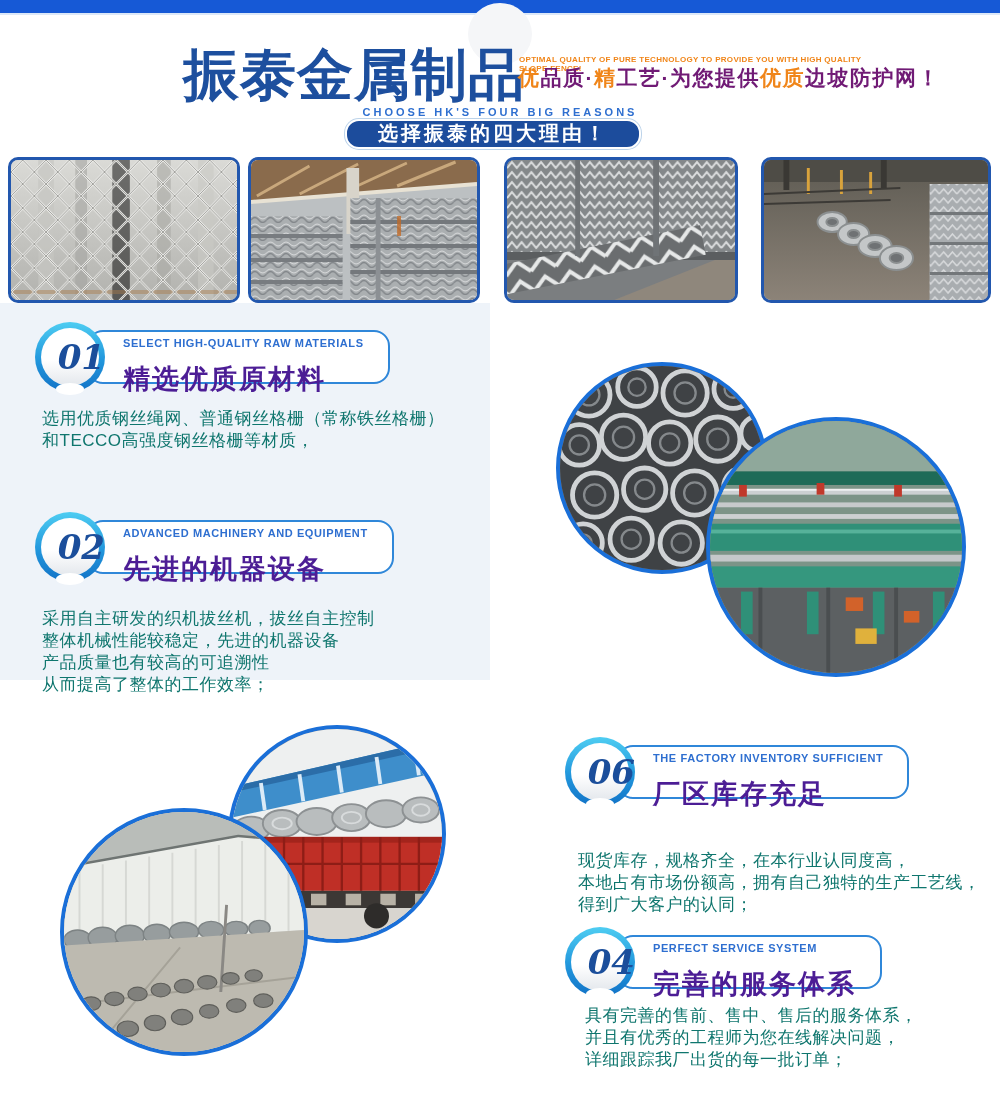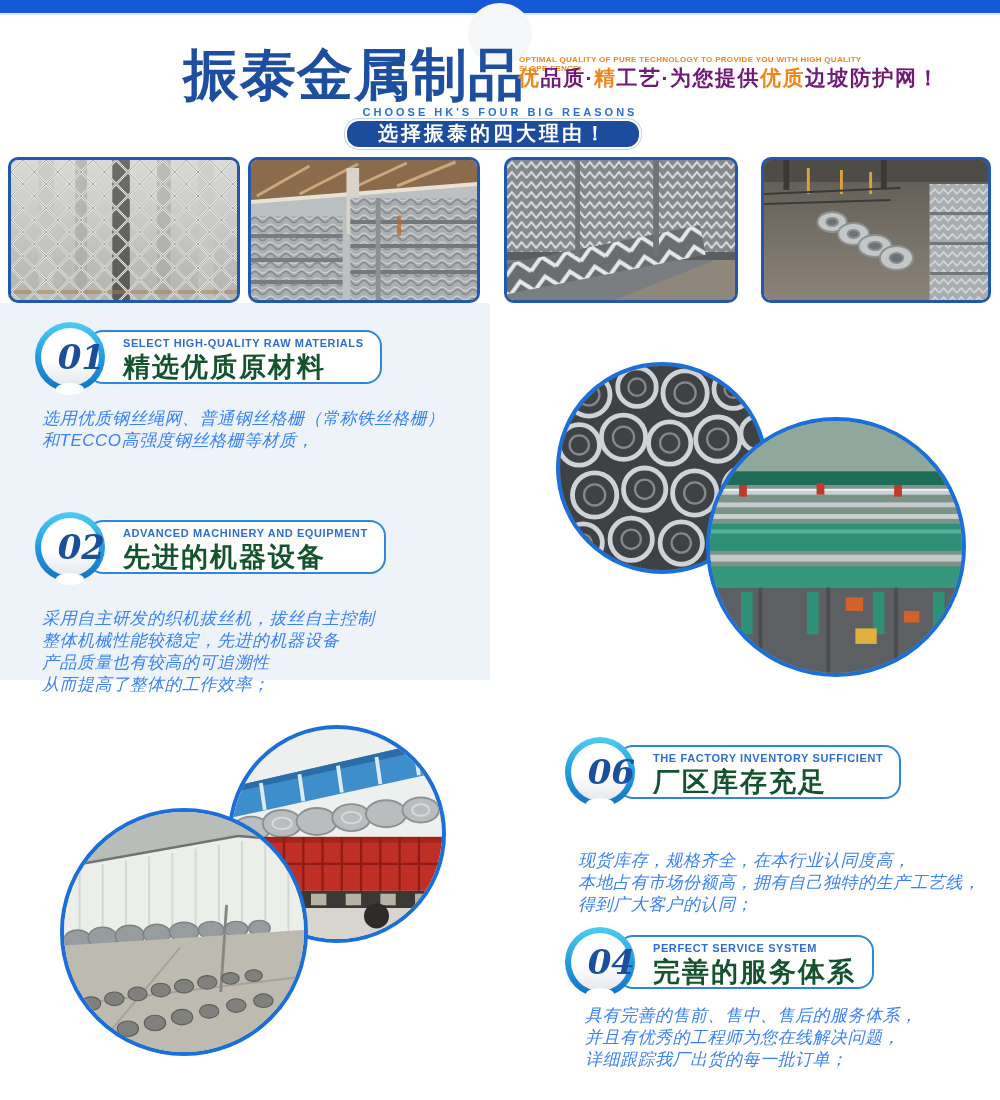--- a/index.html
+++ b/index.html
@@ -19,33 +19,33 @@
                border:2px solid #ffffff;box-shadow:0 0 0 1px #bcd3ea;border-radius:14px;color:#ffffff;
                font-size:20px;font-weight:700;letter-spacing:3px;text-align:center;line-height:25px;}
   
   .photo{position:absolute;top:157px;height:146px;box-sizing:border-box;border:3px solid #2257ae;border-radius:10px;overflow:hidden;background:#cfd2d4;}
   .photo svg{display:block;width:100%;height:100%;}
   
   .left-tint{position:absolute;left:0;top:303px;width:490px;height:377px;background:#eef3f9;}
   
   .badge{position:absolute;width:360px;height:70px;}
   .badge-pill{position:absolute;left:52px;top:8px;height:54px;box-sizing:border-box;background:#ffffff;
-              border:2px solid #2f87d9;border-radius:16px;padding:5px 16px 4px 34px;white-space:nowrap;}
+              border:2px solid #2f87d9;border-radius:16px;padding:5px 24px 4px 34px;white-space:nowrap;}
   .badge-en{font-size:11px;font-weight:700;color:#2e6fd0;letter-spacing:0.6px;}
-  .badge-cn{font-size:27px;font-weight:900;color:#14532d;letter-spacing:2px;margin-top:0px;}
+  .badge-cn{font-size:27px;font-weight:900;color:#4c1d95;letter-spacing:2px;margin-top:12px;}
   .badge-circle{position:absolute;left:0;top:0;width:70px;height:70px;border-radius:50%;
                 background:linear-gradient(180deg,#4ecdf2 0%,#2196dc 55%,#1272c6 100%);
                 display:flex;align-items:center;justify-content:flex-end;}
   .badge-circle::before{content:"";position:absolute;inset:6px;border-radius:50%;
                 background:linear-gradient(180deg,#ffffff 55%,#e3e7ec 100%);}
   .badge-circle::after{content:"";position:absolute;left:21px;bottom:-3px;width:28px;height:12px;border-radius:50%;background:#ffffff;}
   .badge-num{position:relative;z-index:2;font-family:"DejaVu Serif", serif;font-style:italic;font-weight:700;
              font-size:34px;color:#1b4e9b;}
   
-  .body-text{position:absolute;font-size:17px;line-height:22px;color:#3b82f6;letter-spacing:0.5px;white-space:nowrap;font-style:italic;}
+  .body-text{position:absolute;font-size:17px;line-height:22px;color:#0f766e;letter-spacing:0.5px;white-space:nowrap;}
   
   .circ{position:absolute;box-sizing:border-box;border-radius:50%;overflow:hidden;border:4px solid #1a6fd8;background:#888;}
   .circ svg{display:block;width:100%;height:100%;}
 </style>
 </head>
 <body>
 
 <div class="stage">
 
   <div class="top-bar"></div>

